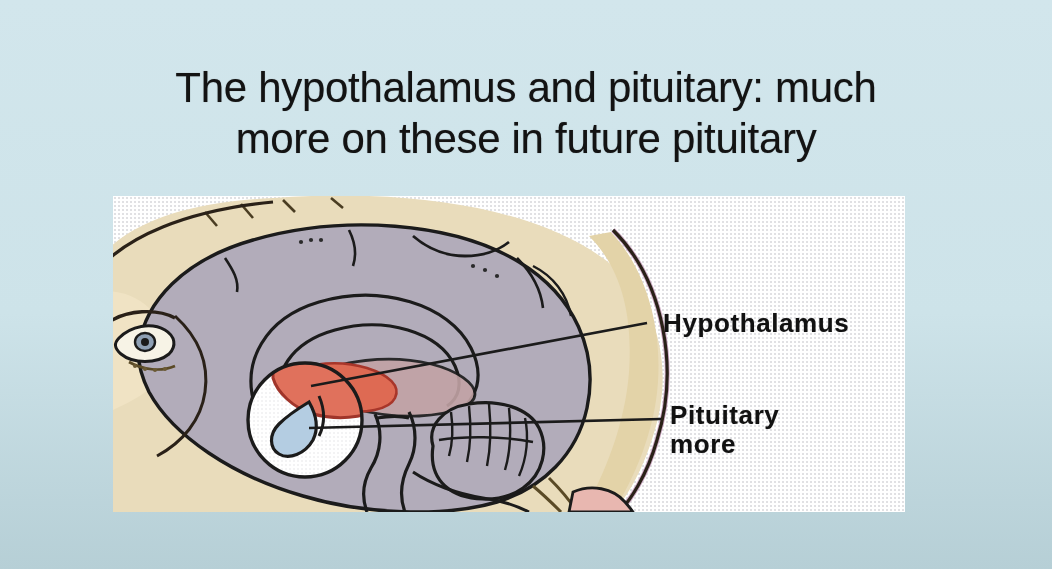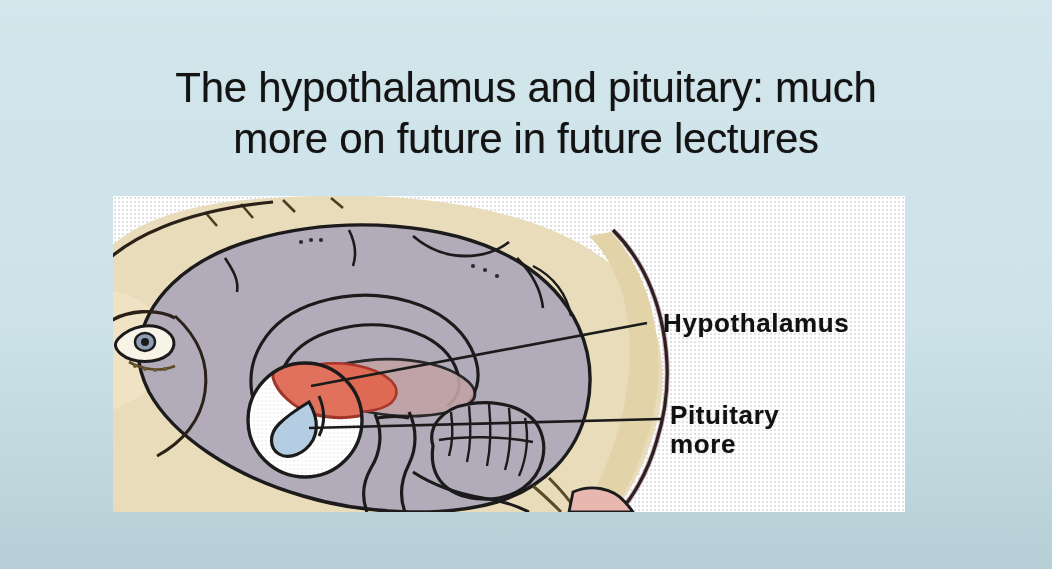--- a/index.html
+++ b/index.html
@@ -70,21 +70,21 @@
   #label-hypothalamus { left: 550px; top: 113px; }
   #label-pituitary    { left: 557px; top: 205px; }
 </style>
 </head>
 <body>
 
 <div class="slide">
 
   <div class="title-block">
     <span class="title-line">The hypothalamus and pituitary: much</span>
-    <span class="title-line">more on future in future lectures</span>
+    <span class="title-line">more on these in future pituitary</span>
   </div>
 
   <div class="figure-panel">
 
     <svg class="figure-svg" viewBox="0 0 842 316">
       <defs>
         <clipPath id="panelClip">
           <rect x="0" y="0" width="842" height="316"></rect>
         </clipPath>
         <clipPath id="magClip">

